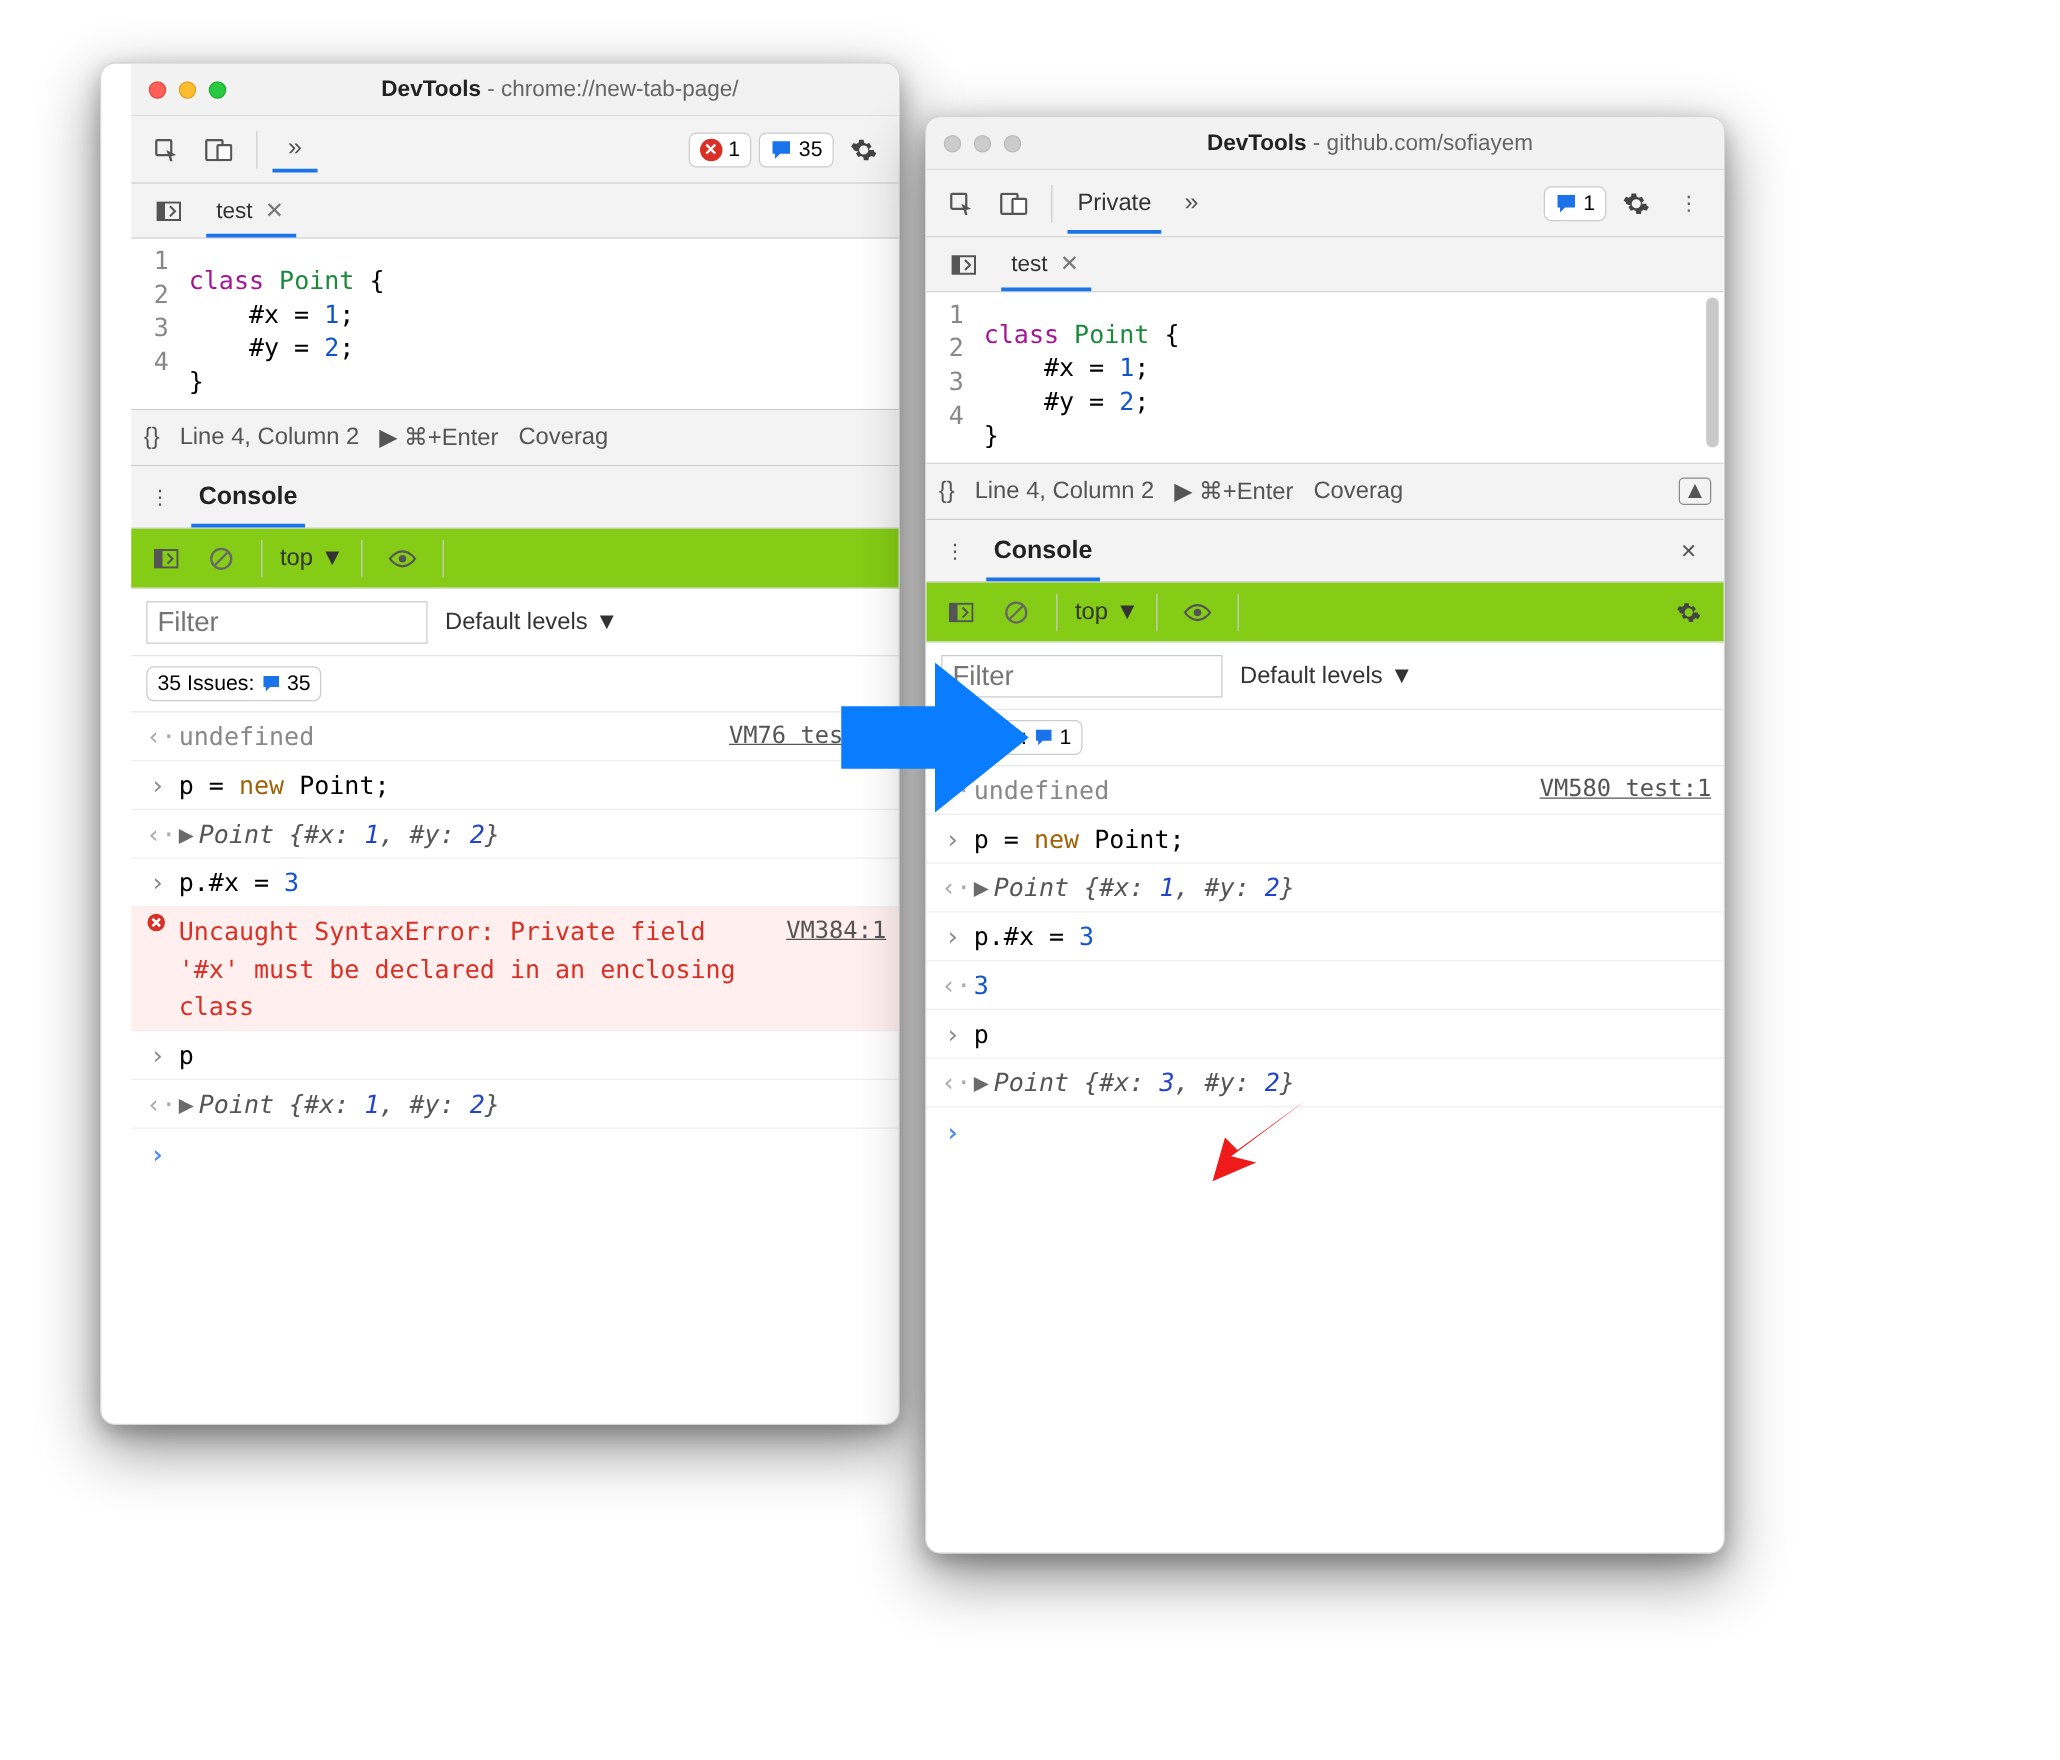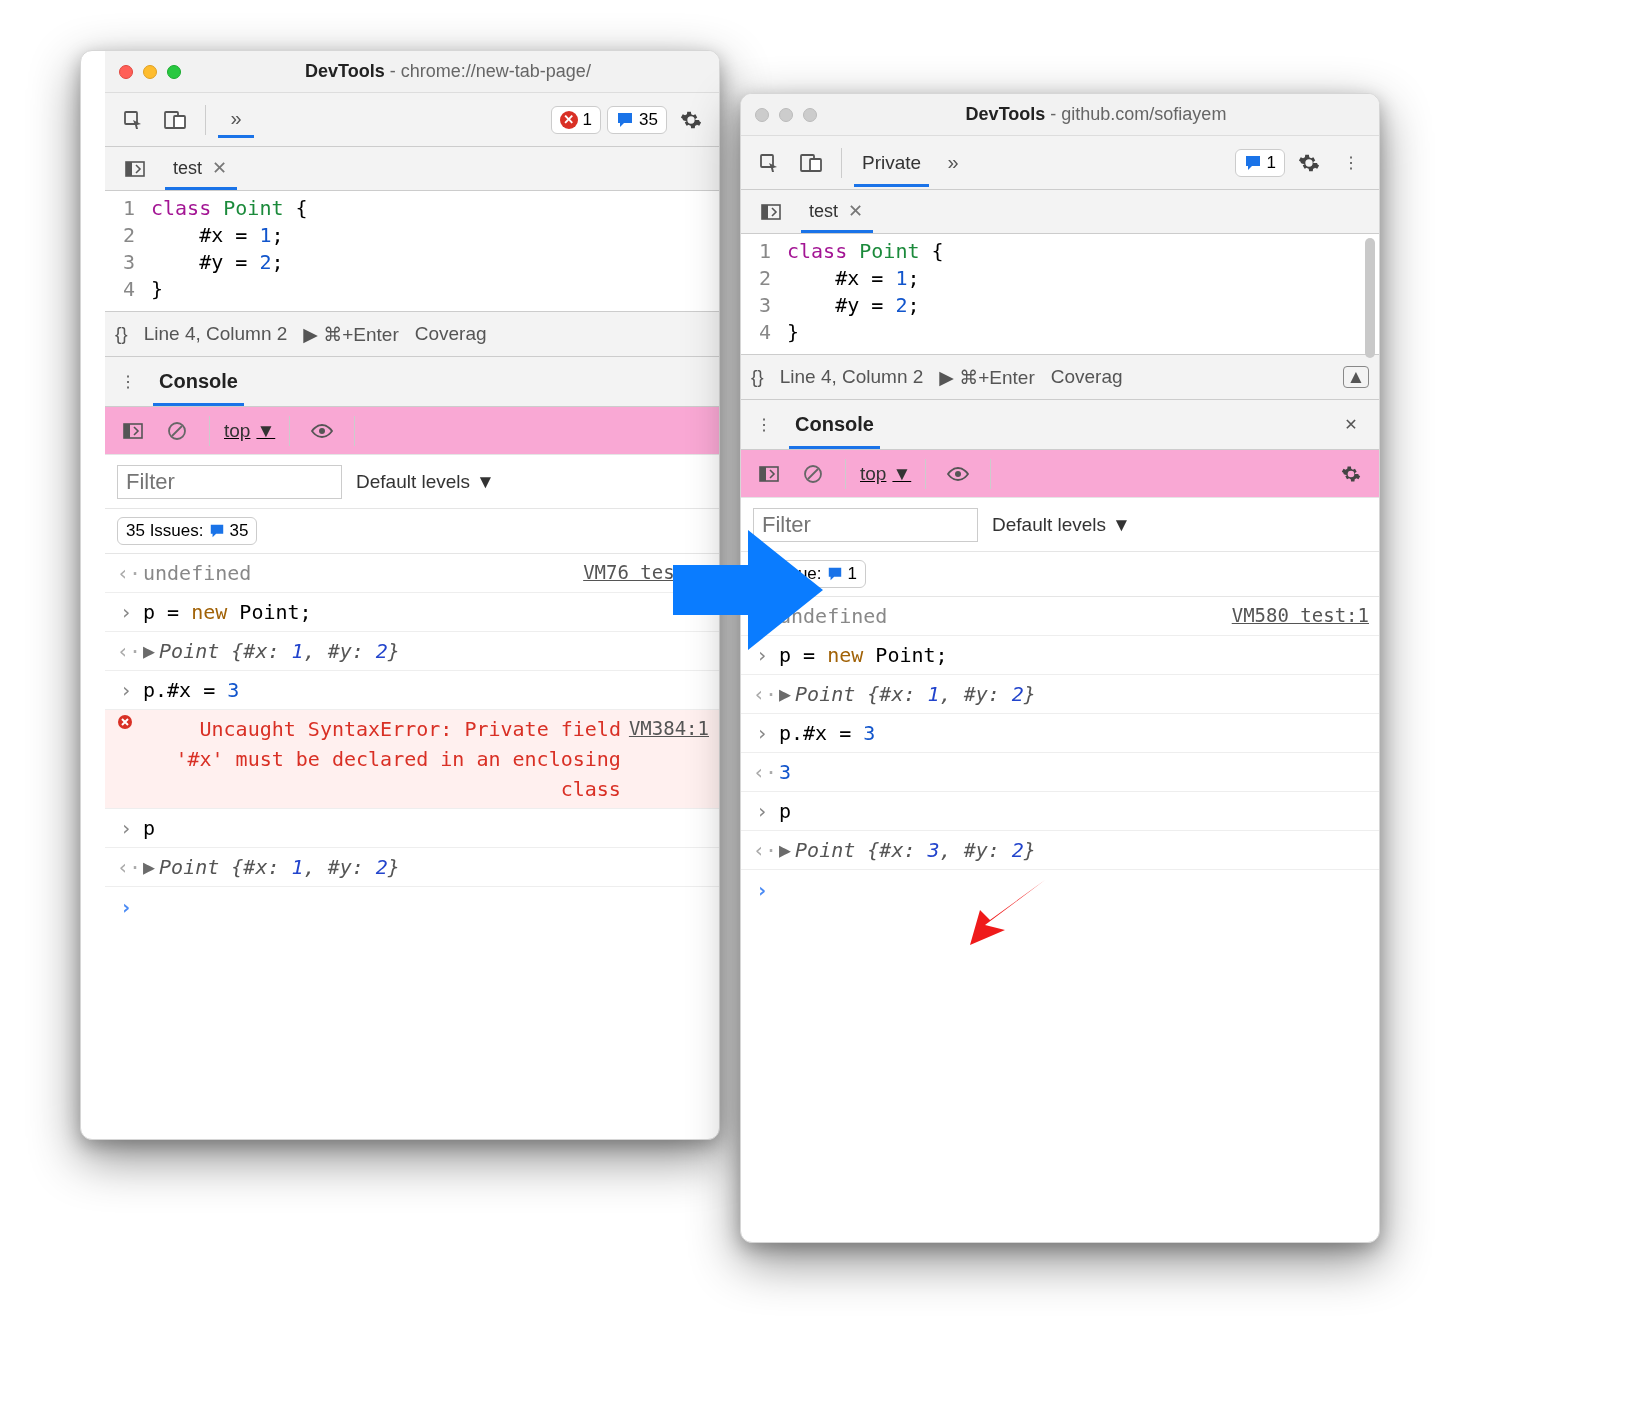--- a/index.html
+++ b/index.html
@@ -95,21 +95,21 @@
     line-height:1.35;
     padding: 4px 0 8px 0;
     position:relative;
   }
   .gutter {
     width:40px; text-align:right;
     color:#888; padding-right:10px;
     user-select:none;
   }
   .gutter div { height:27px; }
-  .code { padding-left:6px; }
+  .code { padding-left:6px;margin-top:16px; }
   .code div { height:27px; white-space:pre; }
   .kw { color:#a31594; }
   .cls { color:#1b8a3b; }
   .num { color:#1155cc; }
 
   .statusbar {
     height:46px; display:flex; align-items:center; gap:16px;
     padding:0 10px; border-top:1px solid #ccc; border-bottom:1px solid #ccc;
     background:#f3f3f3; font-size:19px; color:#555;
     overflow:hidden; white-space:nowrap;
@@ -119,21 +119,21 @@
     height:50px; display:flex; align-items:center; padding:0 10px; gap:12px;
     border-bottom:1px solid #ccc; background:#f3f3f3;
   }
   .consolehdr .ctab {
     font-size:20px; font-weight:600; color:#222;
     padding:12px 6px 10px 6px; border-bottom:3px solid #1a73e8;
   }
 
   .ctrlrow {
     height:48px; display:flex; align-items:center; gap:8px;
-    padding:0 10px; border-bottom:1px solid #e5e5e5; background:#f9a8d4;text-decoration:underline;
+    padding:0 10px; border-bottom:1px solid #e5e5e5; background:#84cc16;
   }
   .selchip {
     display:flex; align-items:center; gap:6px; font-size:19px; color:#333;
   }
   .filterrow {
     height:54px; display:flex; align-items:center; gap:14px;
     padding:0 12px; border-bottom:1px solid #e5e5e5;
   }
   .filterrow input {
     height:34px; width:225px; border:1px solid #ccc;
@@ -156,21 +156,20 @@
   }
   .logrow.first { border-top:none; }
   .glyph { width:18px; text-align:center; color:#888; flex-shrink:0; }
   .glyph.in { color:#888; }
   .glyph.out { color:#aaa; }
   .glyph.prompt { color:#4a8af4; font-weight:700; }
   .logrow .content { flex:1; white-space:pre-wrap; }
   .logrow .src { color:#555; text-decoration:underline; font-size:19px; }
   .err {
     background:#fff0ef;
-    text-align:right;
   }
   .err .content { color:#d93025; }
   .err .glyph svg circle{ fill:#d93025;}
   .triangle { display:inline-block; color:#6b6b6b; margin-right:4px; }
   .bluelit { color:#2244cc; font-style:italic; }
   .italic { font-style:italic; color:#555; }
   .purp { color:#a16207; }
 
   .cursor-row { height:40px; display:flex; align-items:center; padding:0 12px; border-top:1px solid #eee; }
 

